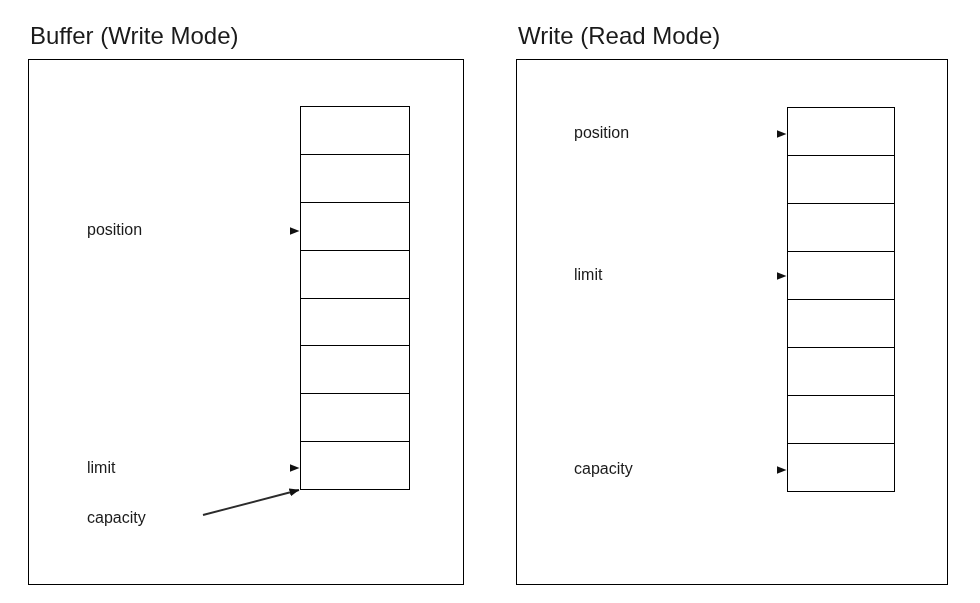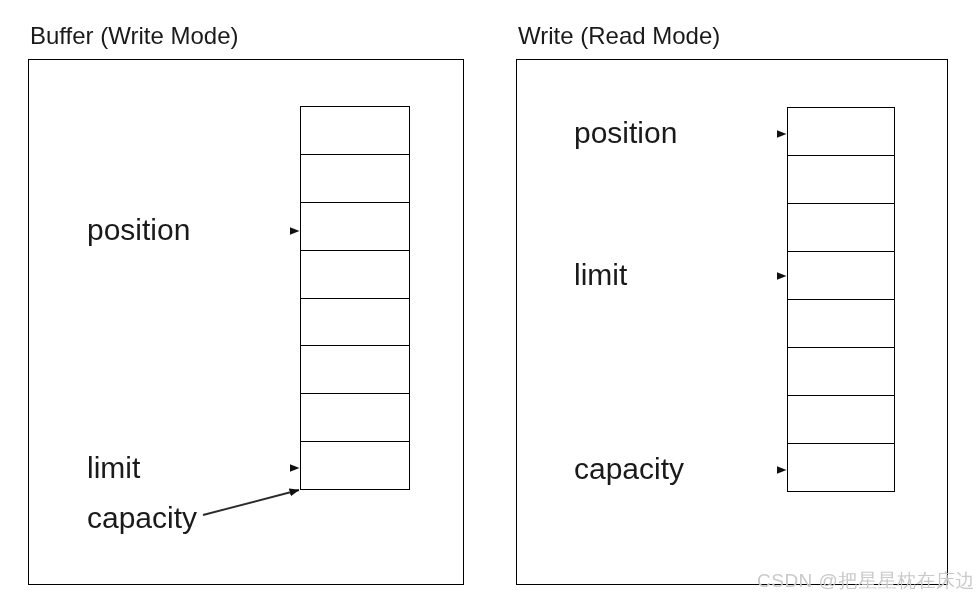--- a/index.html
+++ b/index.html
@@ -44,21 +44,21 @@
   .cell {
     flex: 1 1 0;
     border-bottom: 1.6px solid #000000;
     box-sizing: border-box;
   }
   .cell:last-child {
     border-bottom: none;
   }
   .anno-label {
     position: absolute;
-    font-size: 30px;
+    font-size: 16px;
     line-height: 26px;
     color: #1a1a1a;
     white-space: nowrap;
     font-weight: 400;
   }
   .arrow-layer {
     position: absolute;
     left: 0;
     top: 0;
     width: 980px;
@@ -139,15 +139,14 @@
 
     <line x1="203" y1="515" x2="299" y2="490" stroke="#2b2b2b" stroke-width="1.9" marker-end="url(#ah)"></line>
 
     <line x1="685" y1="134" x2="786" y2="134" stroke="url(#shaftGrad)" stroke-width="2.1" marker-end="url(#ah)"></line>
 
     <line x1="638" y1="276" x2="786" y2="276" stroke="url(#shaftGrad)" stroke-width="2.1" marker-end="url(#ah)"></line>
 
     <line x1="690" y1="470" x2="786" y2="470" stroke="url(#shaftGrad)" stroke-width="2.1" marker-end="url(#ah)"></line>
   </svg>
 
-  <div class="watermark" style="left:757px; top:570px;">CSDN @把星星枕在床边</div>
 
 </div>
 
 </body></html>

